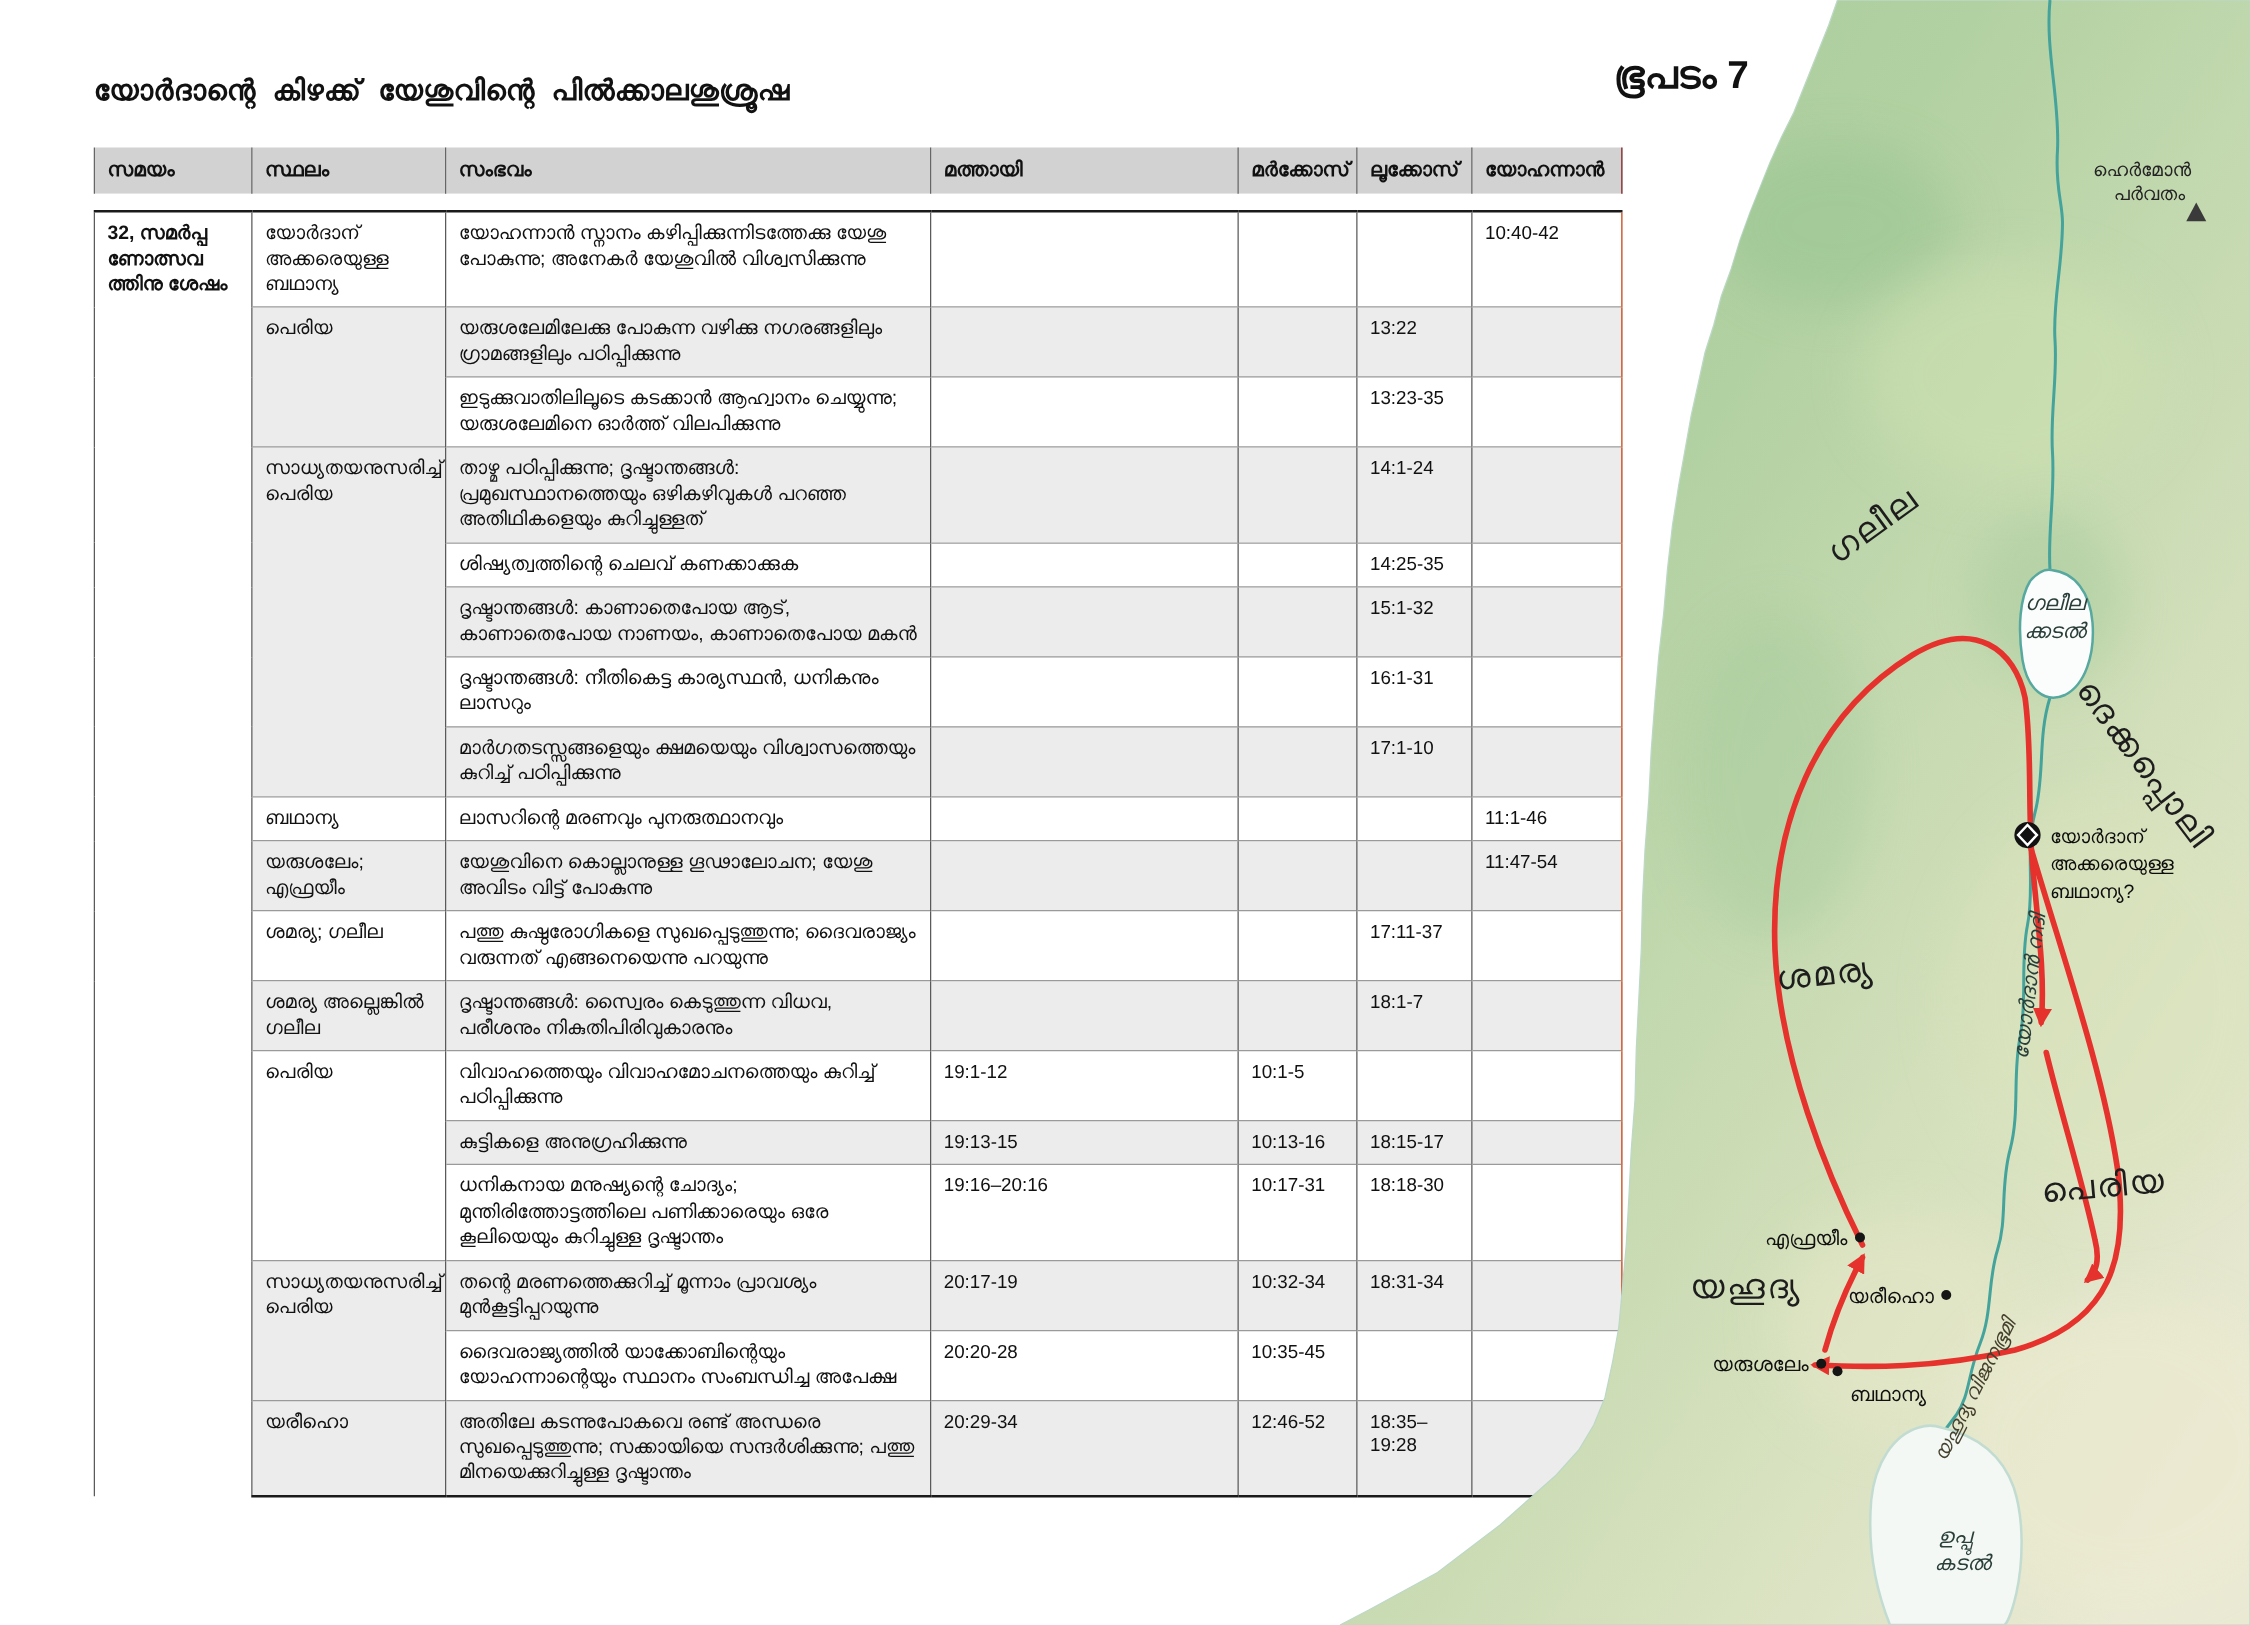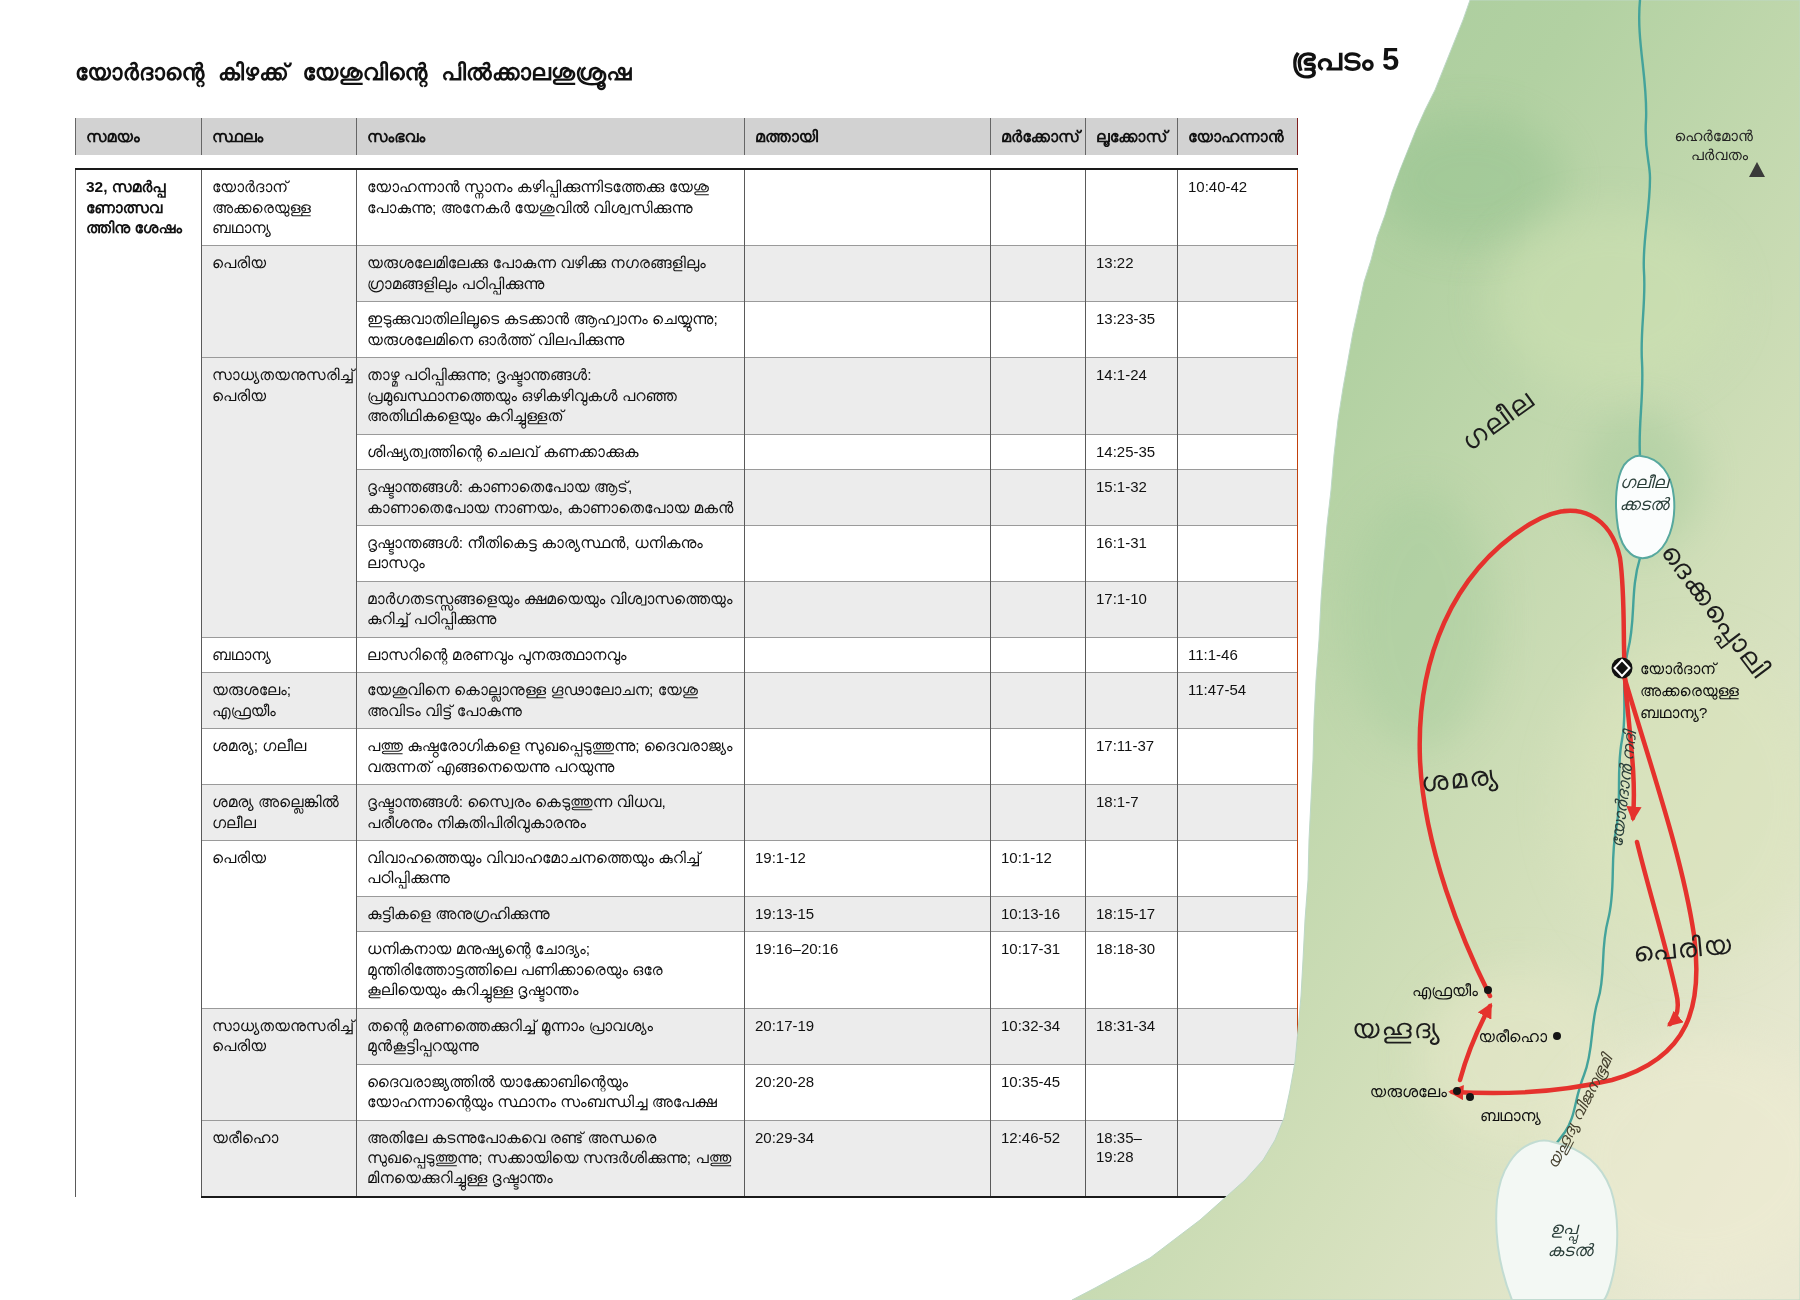--- a/index.html
+++ b/index.html
@@ -52,21 +52,21 @@
   .lbl-city{font-size:16px;fill:#101010;}
   .lbl-note{font-size:15.5px;fill:#0d0d0d;}
   .lbl-mt{font-size:15px;fill:#242424;}
   .lbl-water{font-family:"Liberation Serif",serif;font-style:italic;font-size:17px;fill:#2b3f3a;}
   .lbl-wild{font-family:"Liberation Serif",serif;font-style:italic;font-size:16px;fill:#45402e;}
 </style>
 </head>
 <body>
 
 <div class="page-title">യോർദാന്റെ കിഴക്ക് യേശുവിന്റെ പിൽക്കാലശുശ്രൂഷ</div>
-<div class="map-badge">ഭൂപടം 5</div>
+<div class="map-badge">ഭൂപടം 7</div>
 
 <table class="schedule">
   <colgroup>
     <col class="c-time">
       <col class="c-place">
       <col class="c-event">
     <col class="c-mt">
       <col class="c-mk">
       <col class="c-lk">
       <col class="c-jn">
@@ -182,21 +182,21 @@
         <td class="cell-event">ദൃഷ്ടാന്തങ്ങൾ: സ്വൈരം കെടുത്തുന്ന വിധവ, പരീശനും നികുതിപിരിവുകാരനും</td>
         <td class="cell-ref"></td>
         <td class="cell-ref"></td>
         <td class="cell-ref">18:1-7</td>
         <td class="cell-ref"></td>
       </tr>
       <tr class="">
         <td class="cell-place span-white" rowspan="3">പെരിയ</td>
         <td class="cell-event">വിവാഹത്തെയും വിവാഹമോചനത്തെയും കുറിച്ച് പഠിപ്പിക്കുന്നു</td>
         <td class="cell-ref">19:1-12</td>
-        <td class="cell-ref">10:1-12</td>
+        <td class="cell-ref">10:1-5</td>
         <td class="cell-ref"></td>
         <td class="cell-ref"></td>
       </tr>
       <tr class="shaded">
         <td class="cell-event">കുട്ടികളെ അനുഗ്രഹിക്കുന്നു</td>
         <td class="cell-ref">19:13-15</td>
         <td class="cell-ref">10:13-16</td>
         <td class="cell-ref">18:15-17</td>
         <td class="cell-ref"></td>
       </tr>

